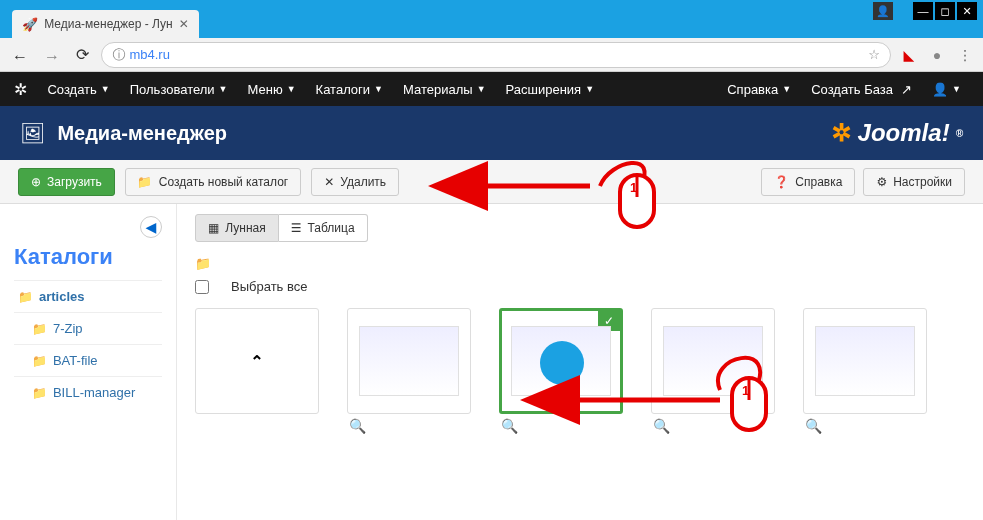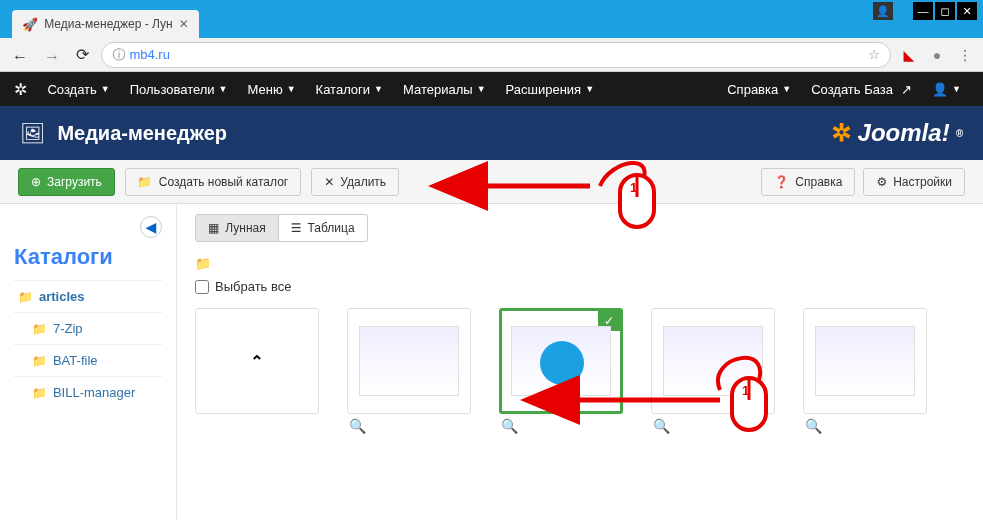--- a/index.html
+++ b/index.html
@@ -59,21 +59,21 @@
 .folder-icon-sm { font-size: 12px; }
 
 .main-panel { flex: 1; padding: 10px 18px; border-left: 1px solid #e8e8e8; overflow: hidden; }
 .view-toggle { display: flex; gap: 0; margin-bottom: 14px; }
 .view-btn { border: 1px solid #ccc; padding: 6px 12px; font-size: 12px; display: flex; align-items: center; gap: 6px; cursor: pointer; background: #fff; color: #333; }
 .view-btn:first-child { border-radius: 3px 0 0 3px; }
 .view-btn:last-child { border-radius: 0 3px 3px 0; border-left: none; }
 .view-btn.active { background: #e6e6e6; }
 
 .breadcrumb { color: #888; font-size: 13px; display: flex; align-items: center; gap: 6px; margin-bottom: 8px; }
-.select-all { display: flex; align-items: center; gap: 6px; font-size: 13px; color: #333; margin-bottom: 14px; }
+.select-all { display: flex; align-items: center; gap: 22px; font-size: 13px; color: #333; margin-bottom: 14px; }
 .select-all input { width: 14px; height: 14px; }
 
 .thumbs { display: flex; gap: 28px; }
 .thumb { width: 124px; }
 .thumb-box { width: 124px; height: 106px; border: 1px solid #ddd; border-radius: 3px; background: #fff; display: flex; align-items: center; justify-content: center; position: relative; overflow: hidden; }
 .thumb-box.selected { border: 3px solid #46a546; }
 .thumb-check { position: absolute; top: 0; right: 0; width: 22px; height: 20px; background: #46a546; color: #fff; display: flex; align-items: center; justify-content: center; font-size: 12px; }
 .thumb-footer { display: flex; align-items: center; padding: 4px 2px; gap: 6px; }
 .zoom-icon { color: #3071a9; font-size: 14px; cursor: pointer; }
 .up-arrow { font-size: 16px; font-weight: bold; }

